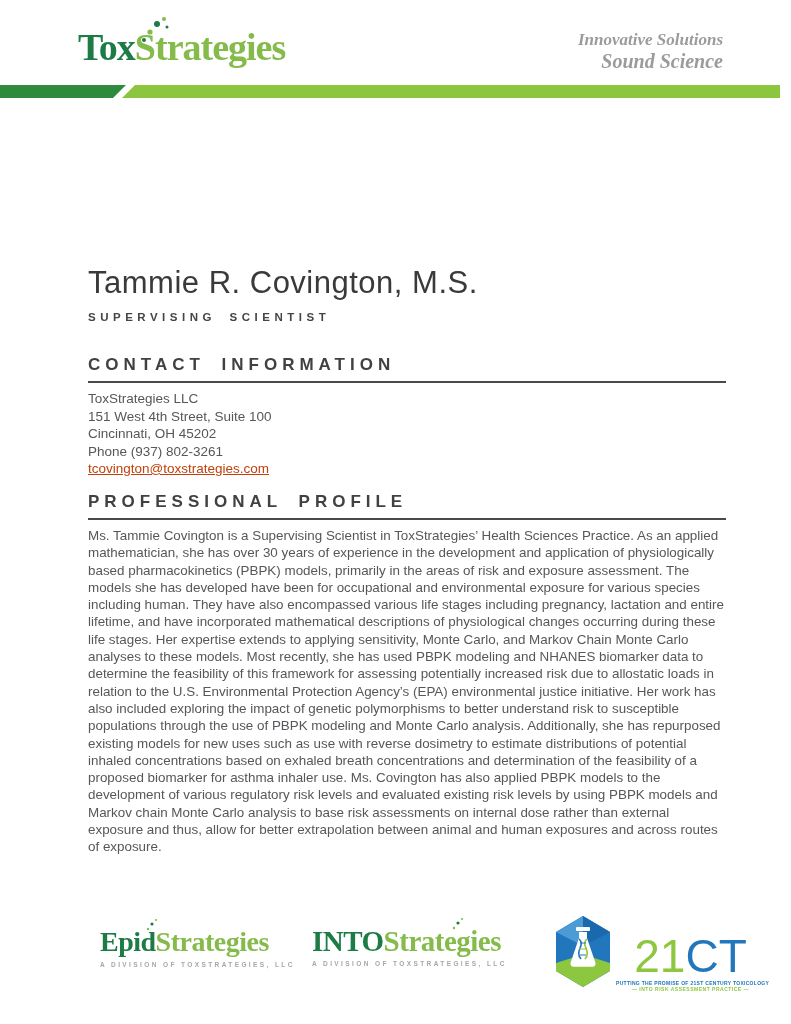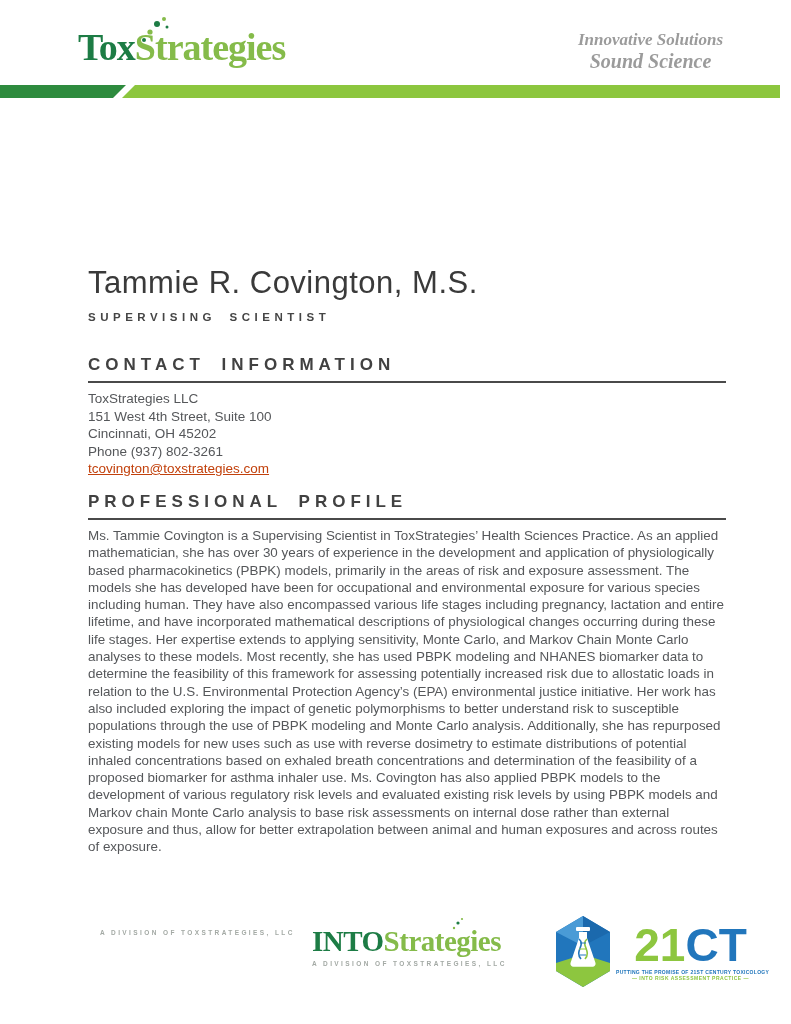--- a/index.html
+++ b/index.html
@@ -13,21 +13,21 @@
   .brand {
     position:absolute; left:78px; top:26px;
     font-family:"Liberation Serif", serif; font-size:38px; line-height:42px;
     letter-spacing:-1px; white-space:nowrap;
   }
   .brand-tox { color:#1d7c45; font-weight:700;text-align:center; }
   .brand-strat { color:#85bb4a; font-weight:600; }
   .brand-bubbles { position:absolute; left:58px; top:-10px; }
 
   .tagline {
-    position:absolute; right:68px; top:30px; text-align:center;
+    position:absolute; right:68px; top:30px; text-align:right;
     font-family:"Liberation Serif", serif; color:#9b9b9b;
   }
   .tagline-1 { font-size:17px; font-style:italic; font-weight:600; line-height:19px; }
   .tagline-2 { font-size:20px; font-style:italic; font-weight:600; line-height:24px; }
 
   
   .bar { position:absolute; left:0; top:85px; width:780px; height:13px; }
   .bar-dark {
     position:absolute; left:0; top:0; width:126px; height:13px; background:#2e8b3e;
     clip-path:polygon(0 0, 126px 0, 113px 100%, 0 100%);
@@ -74,22 +74,22 @@
   .epid { left:100px; top:926px; width:160px; }
   .epid .flogo-text { font-size:28px; }
   .heor { left:312px; top:925px; width:186px; }
   .heor .flogo-text { font-size:29px; }
   .mini-bubbles { position:absolute; }
 
   .ct { left:550px; top:913px; width:215px; text-align:left; }
   .ct-hex { position:absolute; left:3px; top:2px; }
   .ct-right { position:absolute; left:66px; top:10px; width:149px; text-align:center; }
   .ct-word {
-    font-size:46px; font-weight:700; line-height:44px; letter-spacing:0px;
-    font-family:"Liberation Sans", sans-serif; white-space:nowrap;
+    font-size:46px; font-weight:400; line-height:44px; letter-spacing:0px;
+    font-family:"Liberation Sans", sans-serif; white-space:nowrap;margin-top:11px;
   }
   .ct-num { color:#8dc63f; }
   .ct-letters { color:#2176bc; }
   .ct-tag1 { margin-top:2px; font-size:5px; line-height:6px; color:#2176bc; font-weight:700; letter-spacing:0.3px; white-space:nowrap; }
   .ct-tag2 { font-size:5px; line-height:6px; color:#8dc63f; font-weight:700; letter-spacing:0.5px; white-space:nowrap; }
 </style>
 </head>
 <body>
 
 <div class="page">
@@ -128,20 +128,28 @@
       <div><a href="#" class="email-link">tcovington@toxstrategies.com</a></div>
     </div>
   </div>
 
   <div class="section profile">
     <div class="section-heading">PROFESSIONAL PROFILE</div>
     <div class="profile-body">Ms. Tammie Covington is a Supervising Scientist in ToxStrategies’ Health Sciences Practice. As an applied mathematician, she has over 30 years of experience in the development and application of physiologically based pharmacokinetics (PBPK) models, primarily in the areas of risk and exposure assessment. The models she has developed have been for occupational and environmental exposure for various species including human. They have also encompassed various life stages including pregnancy, lactation and entire lifetime, and have incorporated mathematical descriptions of physiological changes occurring during these life stages. Her expertise extends to applying sensitivity, Monte Carlo, and Markov Chain Monte Carlo analyses to these models. Most recently, she has used PBPK modeling and NHANES biomarker data to determine the feasibility of this framework for assessing potentially increased risk due to allostatic loads in relation to the U.S. Environmental Protection Agency’s (EPA) environmental justice initiative. Her work has also included exploring the impact of genetic polymorphisms to better understand risk to susceptible populations through the use of PBPK modeling and Monte Carlo analysis. Additionally, she has repurposed existing models for new uses such as use with reverse dosimetry to estimate distributions of potential inhaled concentrations based on exhaled breath concentrations and determination of the feasibility of a proposed biomarker for asthma inhaler use. Ms. Covington has also applied PBPK models to the development of various regulatory risk levels and evaluated existing risk levels by using PBPK models and Markov chain Monte Carlo analysis to base risk assessments on internal dose rather than external exposure and thus, allow for better extrapolation between animal and human exposures and across routes of exposure.</div>
   </div>
 
   <div class="footer-logo epid">
+    <div class="flogo-text">
+      <svg class="mini-bubbles" style="left:44px; top:-8px;" width="16" height="14" viewBox="0 0 16 14">
+        <circle cx="4" cy="11" r="1.2" fill="#85bb4a"></circle>
+        <circle cx="8" cy="6" r="1.6" fill="#1d7c45"></circle>
+        <circle cx="12" cy="2" r="1.1" fill="#85bb4a"></circle>
+      </svg>
+      <span class="flogo-dark">Epid</span><span class="flogo-light">Strategies</span>
+    </div>
     <div class="flogo-sub">A DIVISION OF TOXSTRATEGIES, LLC</div>
   </div>
 
   <div class="footer-logo heor">
     <div class="flogo-text">
       <svg class="mini-bubbles" style="left:138px; top:-8px;" width="16" height="14" viewBox="0 0 16 14">
         <circle cx="4" cy="11" r="1.2" fill="#85bb4a"></circle>
         <circle cx="8" cy="6" r="1.6" fill="#1d7c45"></circle>
         <circle cx="12" cy="2" r="1.1" fill="#85bb4a"></circle>
       </svg>

